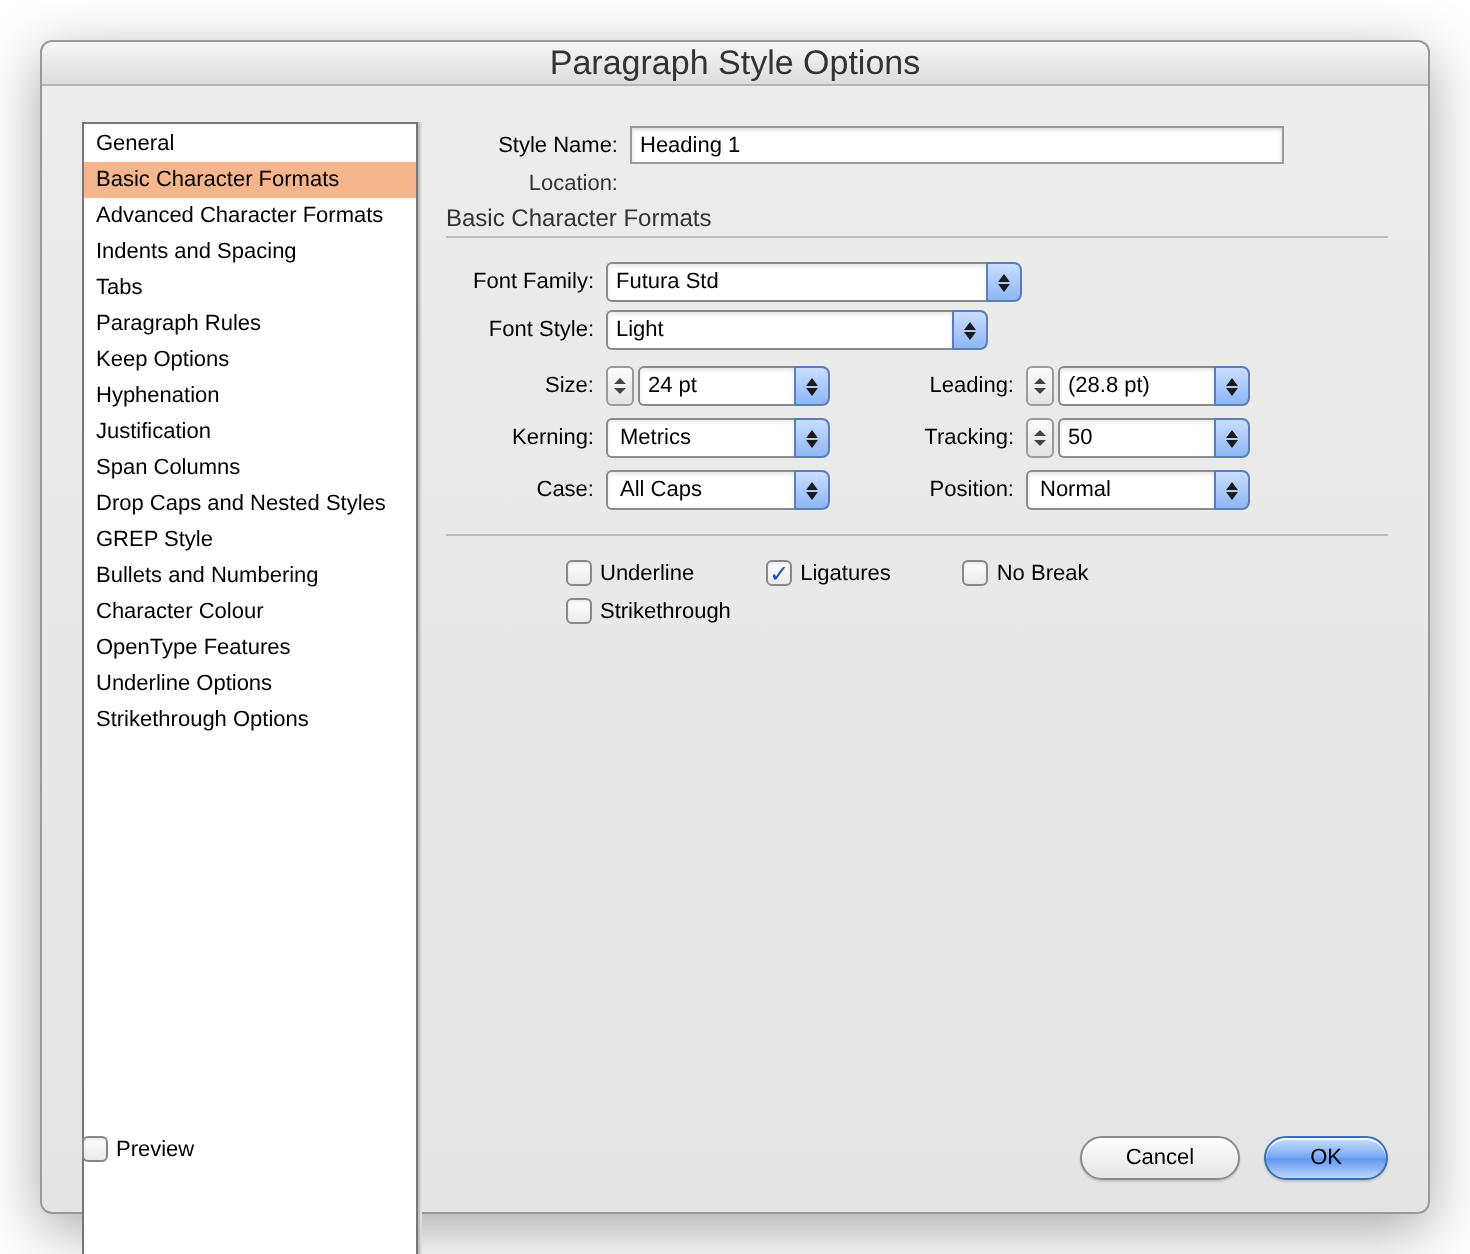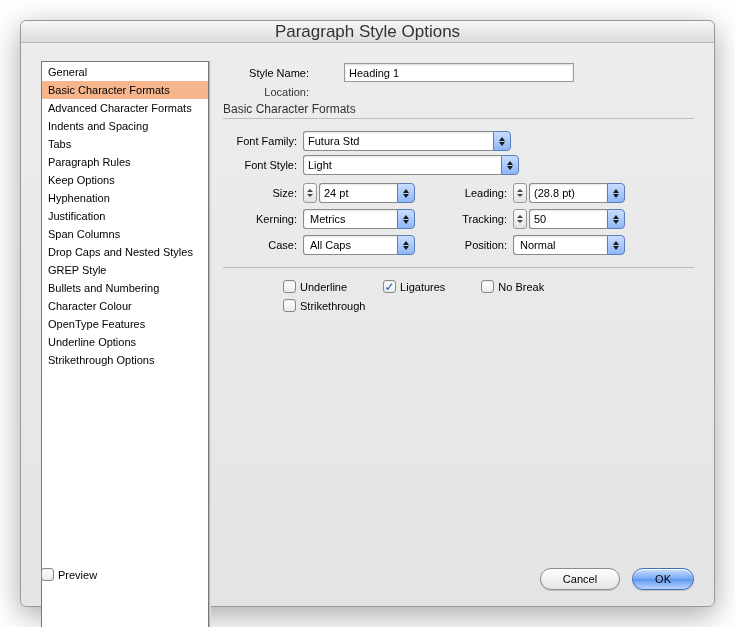--- a/index.html
+++ b/index.html
@@ -239,21 +239,21 @@
       <div class="side-item">Character Colour</div>
       <div class="side-item">OpenType Features</div>
       <div class="side-item">Underline Options</div>
       <div class="side-item">Strikethrough Options</div>
     </div>
 
     <div class="main">
 
       <div class="row">
         <div class="rlabel" style="width:92px;">Style Name:</div>
-        <input class="textinput" style="width: 230px; margin-left: 29px;" value="Heading 1">
+        <input class="textinput" style="width: 327px;" value="Heading 1">
       </div>
       <div class="row">
         <div class="loc-label" style="width:92px;">Location:</div>
       </div>
       <div class="section-title">Basic Character Formats</div>
       <hr class="sep">
 
       <div class="row">
         <div class="rlabel" style="width:80px;">Font Family:</div>
         <div class="combo">
@@ -261,21 +261,21 @@
           <div class="end-btn">
               <div class="tri-up"></div>
               <div class="tri-down"></div>
             </div>
         </div>
       </div>
 
       <div class="row">
         <div class="rlabel" style="width:80px;">Font Style:</div>
         <div class="combo">
-          <input class="combo-input" style="width: 198px;" value="Light">
+          <input class="combo-input" style="width: 173px;" value="Light">
           <div class="end-btn">
               <div class="tri-up"></div>
               <div class="tri-down"></div>
             </div>
         </div>
       </div>
 
       <div style="height:4px"></div>
 
       <div class="grid-2col">

